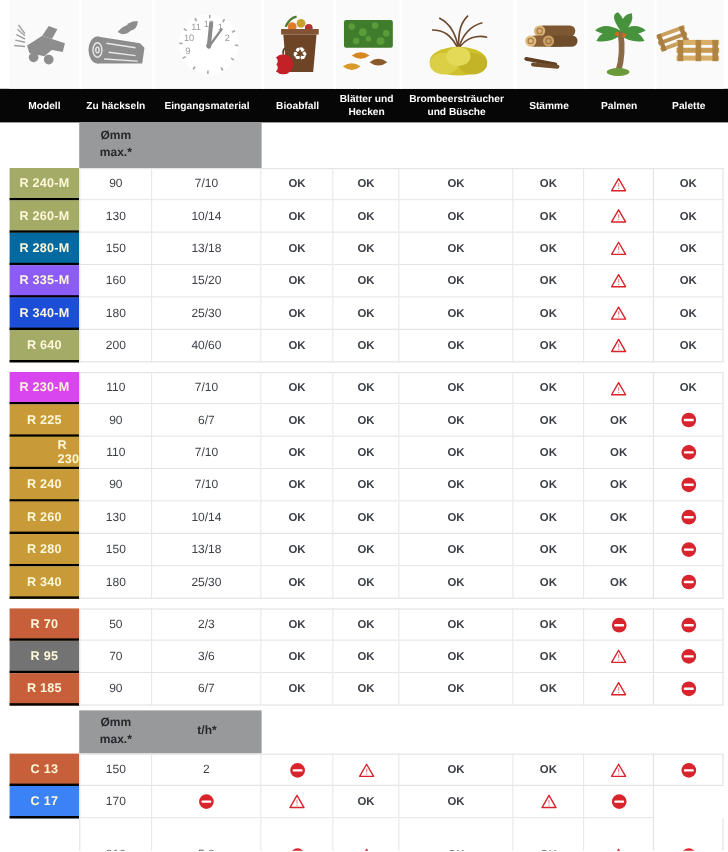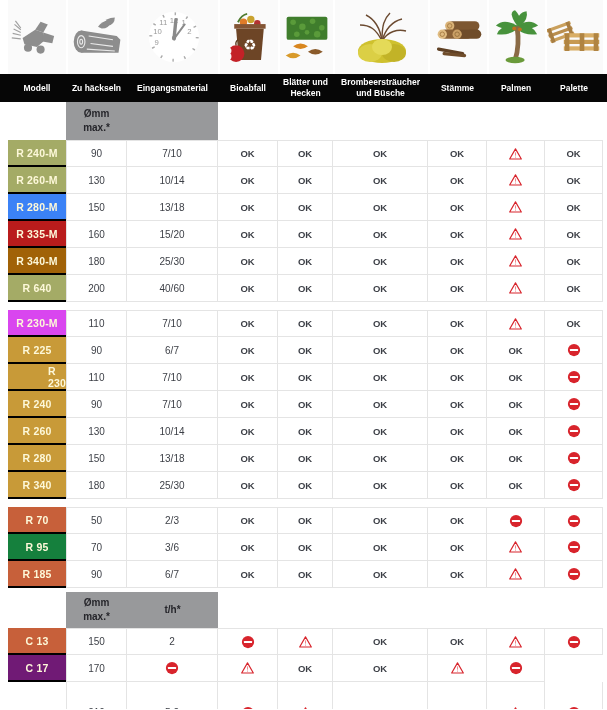--- a/index.html
+++ b/index.html
@@ -267,21 +267,21 @@
               <path d="M12 3.2 L22 20.5 H2 Z" fill="none" stroke="#d8242c" stroke-width="2" stroke-linejoin="round"></path>
               <rect x="11.2" y="9.2" width="1.7" height="5.6" fill="#d8242c" opacity=".55"></rect>
               <rect x="11.2" y="16.4" width="1.7" height="1.8" fill="#d8242c" opacity=".55"></rect>
             </svg>
           </div>
           <div class="cell status">
             <span class="ok">OK</span>
           </div>
         </div>
         <div class="grid row">
-          <div class="label" style="background: #3b82f6;">R 280-M</div>
+          <div class="label" style="background: #0369a1;">R 280-M</div>
           <div class="cell c1">150</div>
           <div class="cell">13/18</div>
           <div class="cell status">
             <span class="ok">OK</span>
           </div>
           <div class="cell status">
             <span class="ok">OK</span>
           </div>
           <div class="cell status">
             <span class="ok">OK</span>
@@ -294,21 +294,21 @@
               <path d="M12 3.2 L22 20.5 H2 Z" fill="none" stroke="#d8242c" stroke-width="2" stroke-linejoin="round"></path>
               <rect x="11.2" y="9.2" width="1.7" height="5.6" fill="#d8242c" opacity=".55"></rect>
               <rect x="11.2" y="16.4" width="1.7" height="1.8" fill="#d8242c" opacity=".55"></rect>
             </svg>
           </div>
           <div class="cell status">
             <span class="ok">OK</span>
           </div>
         </div>
         <div class="grid row">
-          <div class="label" style="background: #b91c1c;">R 335-M</div>
+          <div class="label" style="background: #8b5cf6;">R 335-M</div>
           <div class="cell c1">160</div>
           <div class="cell">15/20</div>
           <div class="cell status">
             <span class="ok">OK</span>
           </div>
           <div class="cell status">
             <span class="ok">OK</span>
           </div>
           <div class="cell status">
             <span class="ok">OK</span>
@@ -321,21 +321,21 @@
               <path d="M12 3.2 L22 20.5 H2 Z" fill="none" stroke="#d8242c" stroke-width="2" stroke-linejoin="round"></path>
               <rect x="11.2" y="9.2" width="1.7" height="5.6" fill="#d8242c" opacity=".55"></rect>
               <rect x="11.2" y="16.4" width="1.7" height="1.8" fill="#d8242c" opacity=".55"></rect>
             </svg>
           </div>
           <div class="cell status">
             <span class="ok">OK</span>
           </div>
         </div>
         <div class="grid row">
-          <div class="label" style="background: #a16207;">R 340-M</div>
+          <div class="label" style="background: #1d4ed8;">R 340-M</div>
           <div class="cell c1">180</div>
           <div class="cell">25/30</div>
           <div class="cell status">
             <span class="ok">OK</span>
           </div>
           <div class="cell status">
             <span class="ok">OK</span>
           </div>
           <div class="cell status">
             <span class="ok">OK</span>
@@ -591,21 +591,21 @@
             </svg>
           </div>
           <div class="cell status">
             <svg width="14" height="14" viewBox="0 0 24 24">
               <circle cx="12" cy="12" r="10.5" fill="#d8242c"></circle>
               <rect x="5" y="10.3" width="14" height="3.4" rx="1" fill="#fff"></rect>
             </svg>
           </div>
         </div>
         <div class="grid row">
-          <div class="label" style="background: #15803d;">R 95</div>
+          <div class="label" style="background: #737373;">R 95</div>
           <div class="cell c1">70</div>
           <div class="cell">3/6</div>
           <div class="cell status">
             <span class="ok">OK</span>
           </div>
           <div class="cell status">
             <span class="ok">OK</span>
           </div>
           <div class="cell status">
             <span class="ok">OK</span>
@@ -697,21 +697,21 @@
             </svg>
           </div>
           <div class="cell status">
             <svg width="14" height="14" viewBox="0 0 24 24">
               <circle cx="12" cy="12" r="10.5" fill="#d8242c"></circle>
               <rect x="5" y="10.3" width="14" height="3.4" rx="1" fill="#fff"></rect>
             </svg>
           </div>
         </div>
         <div class="grid row">
-          <div class="label" style="background: #701a75;">C 17</div>
+          <div class="label" style="background: #3b82f6;">C 17</div>
           <div class="cell c1">170</div>
           <div class="cell status">
             <svg width="14" height="14" viewBox="0 0 24 24">
               <circle cx="12" cy="12" r="10.5" fill="#d8242c"></circle>
               <rect x="5" y="10.3" width="14" height="3.4" rx="1" fill="#fff"></rect>
             </svg>
           </div>
           <div class="cell status">
             <svg width="15" height="14" viewBox="0 0 24 24">
               <path d="M12 3.2 L22 20.5 H2 Z" fill="none" stroke="#d8242c" stroke-width="2" stroke-linejoin="round"></path>

